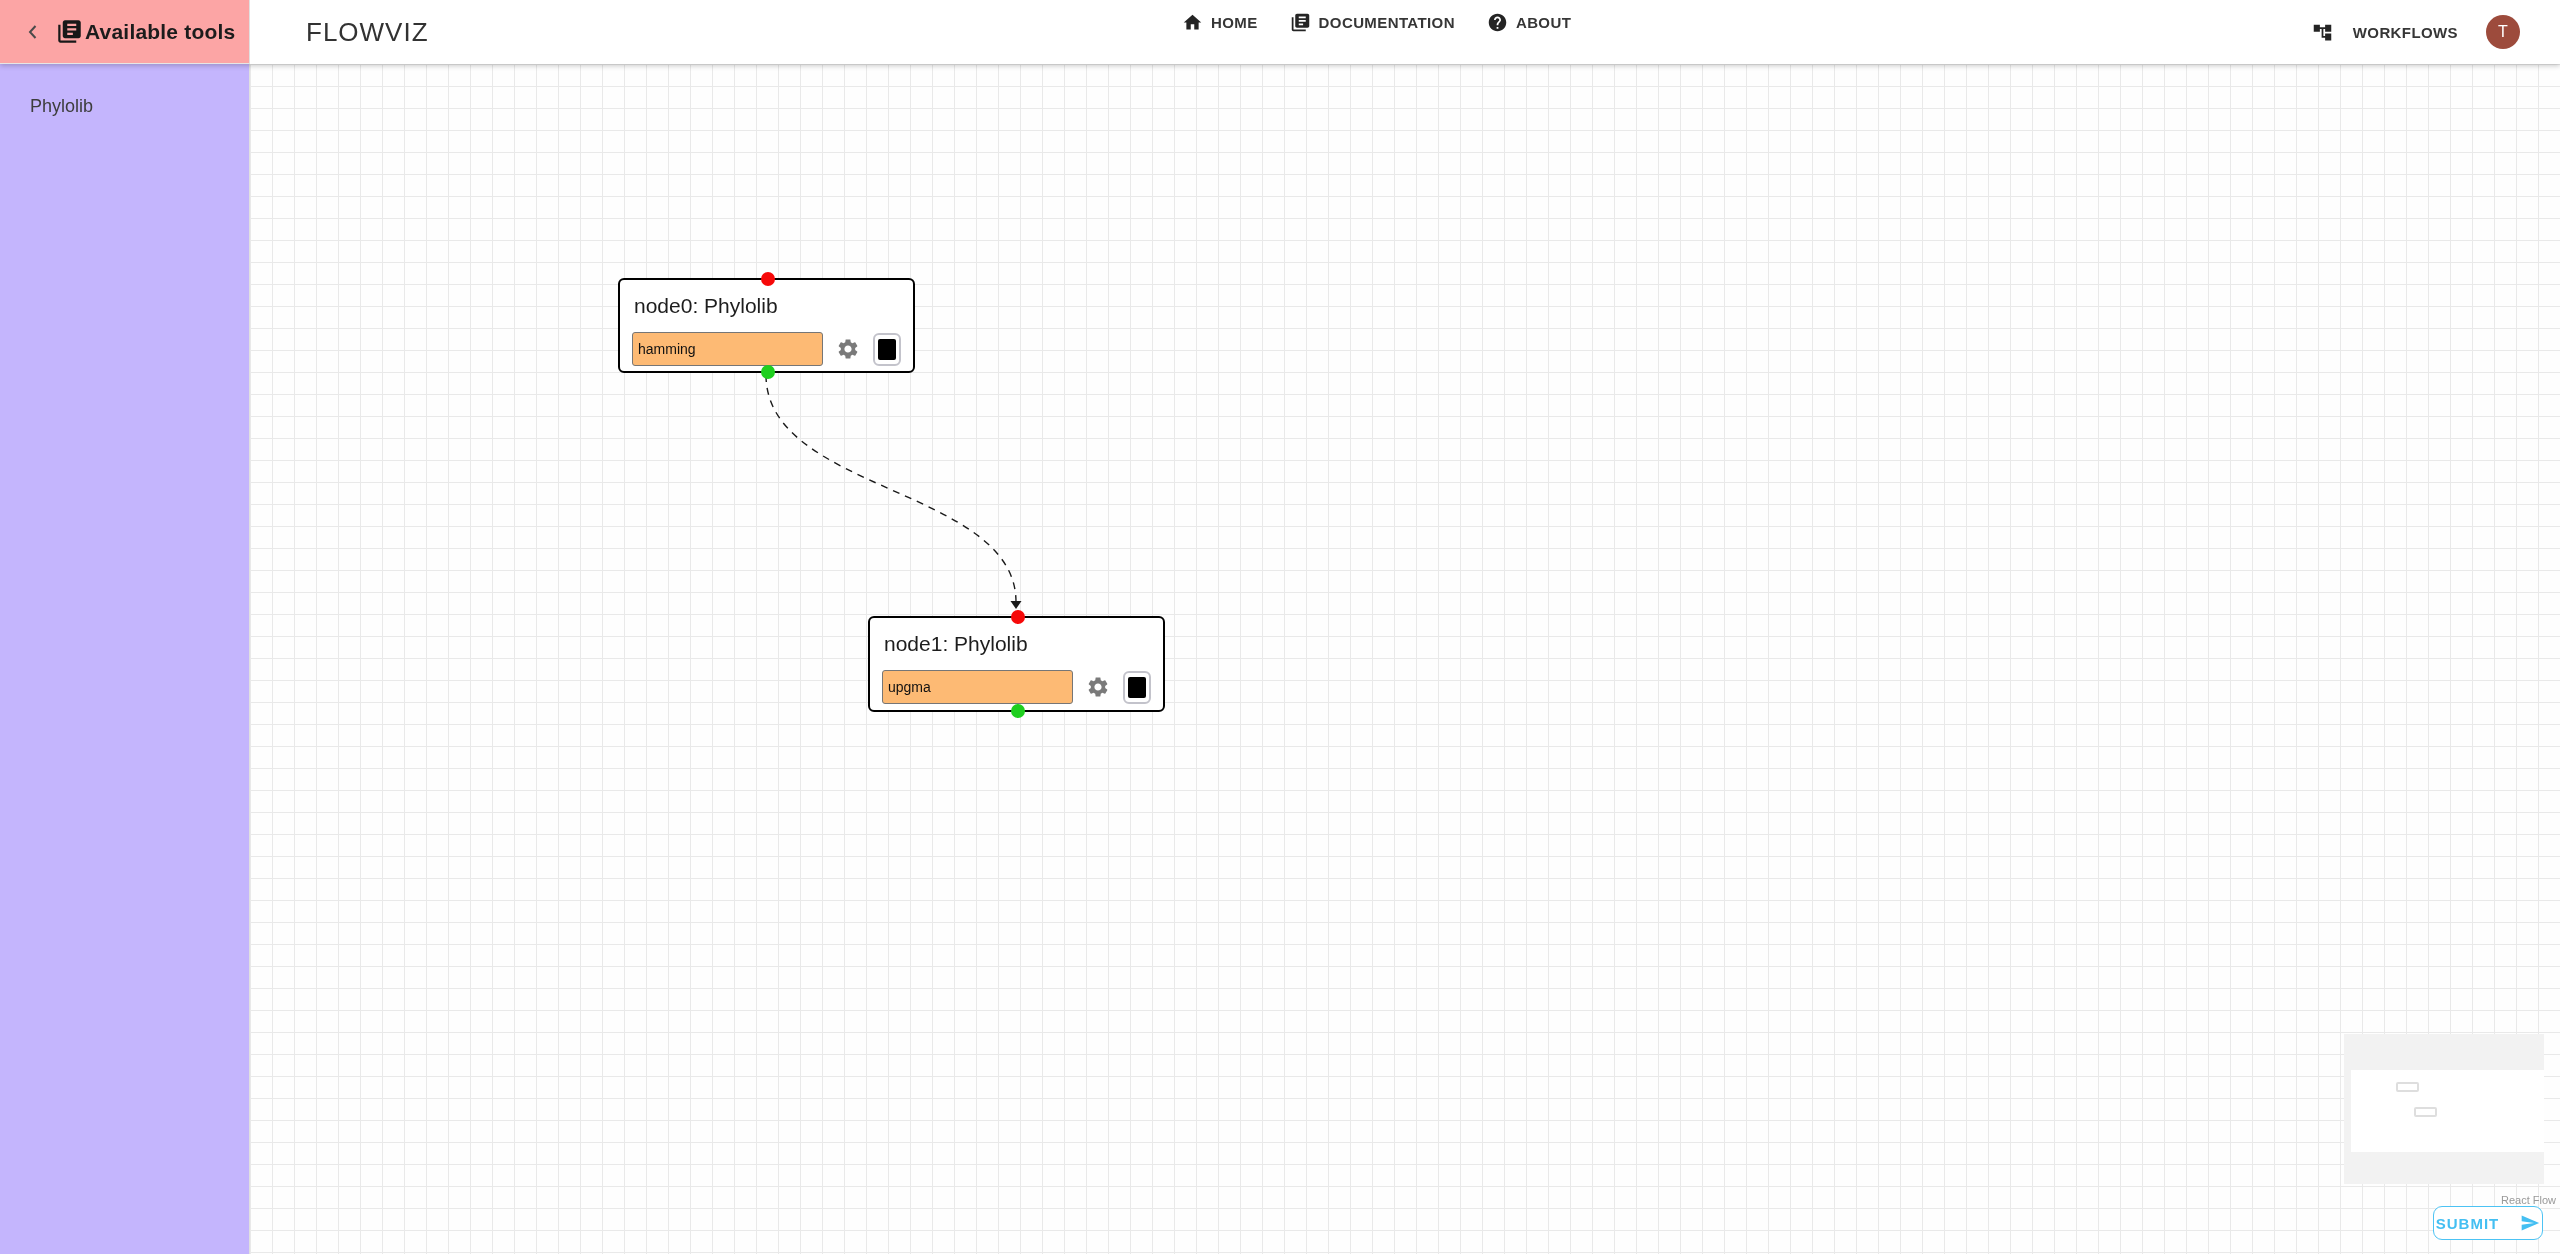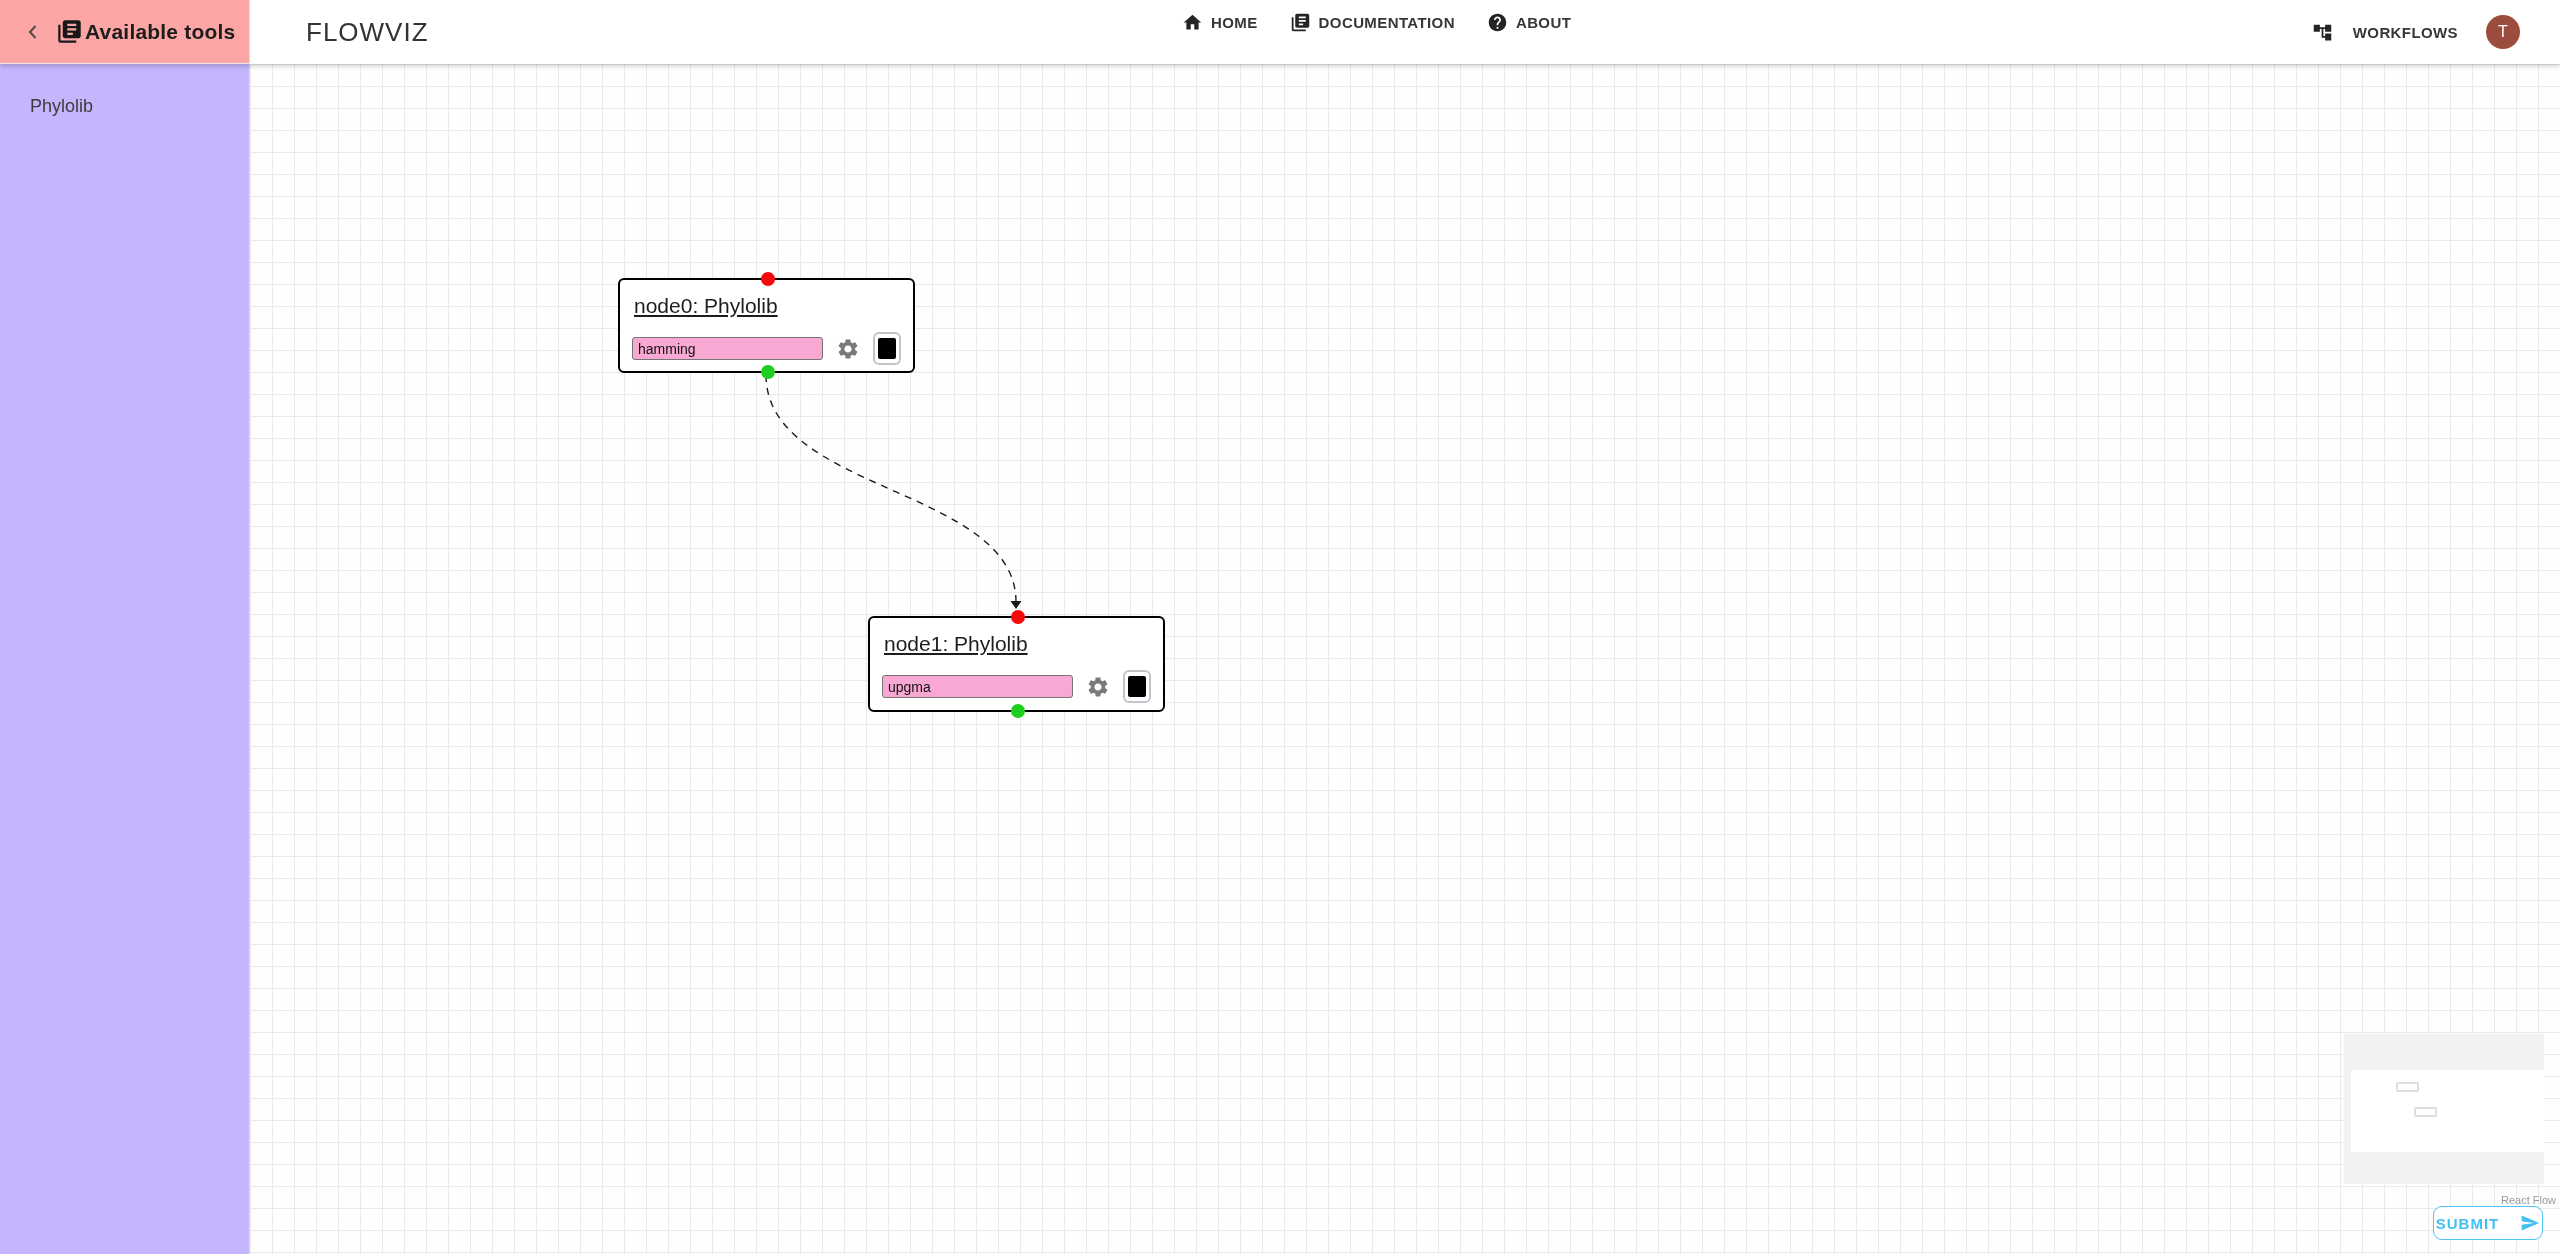--- a/index.html
+++ b/index.html
@@ -63,26 +63,26 @@
     background-size: 22px 22px;
     overflow: hidden;
   }
   .edge-layer { position: absolute; inset: 0; width: 100%; height: 100%; pointer-events: none; }
 
   .flow-node {
     position: absolute; width: 297px; background: #fff;
     border: 2px solid #000; border-radius: 6px;
     padding: 12px 12px 14px 12px;
   }
-  .node-title { font-size: 21px; color: #1d1d1d; margin: 2px 0 14px 2px; text-decoration: underline; }
+  .node-title { font-size: 21px; color: #1d1d1d; margin: 2px 0 14px 2px; }
   .node-row { display: flex; align-items: center; gap: 13px; }
   .node-input {
-    width: 191px; height: 23px; border: 1px solid #767676; border-radius: 3px;
+    width: 191px; height: 34px; border: 1px solid #767676; border-radius: 3px;
     font-family: "Liberation Sans", sans-serif; font-size: 14px; color: #111;
-    padding: 0 5px; outline: none; background: #f9a8d4;
+    padding: 0 5px; outline: none; background: #fdba74;
   }
   .gear { width: 24px; height: 24px; color: #7a7a7a; cursor: pointer; display:flex; }
   .swatch-btn {
     width: 30px; height: 33px; border: 2px solid #c3c3cb; border-radius: 6px;
     background: #fff; display: flex; align-items: center; justify-content: center; cursor: pointer;
   }
   .swatch { width: 18px; height: 21px; background: #000; border-radius: 2px; }
   .handle {
     position: absolute; width: 14px; height: 14px; border-radius: 50%;
     left: 141px; cursor: crosshair;

